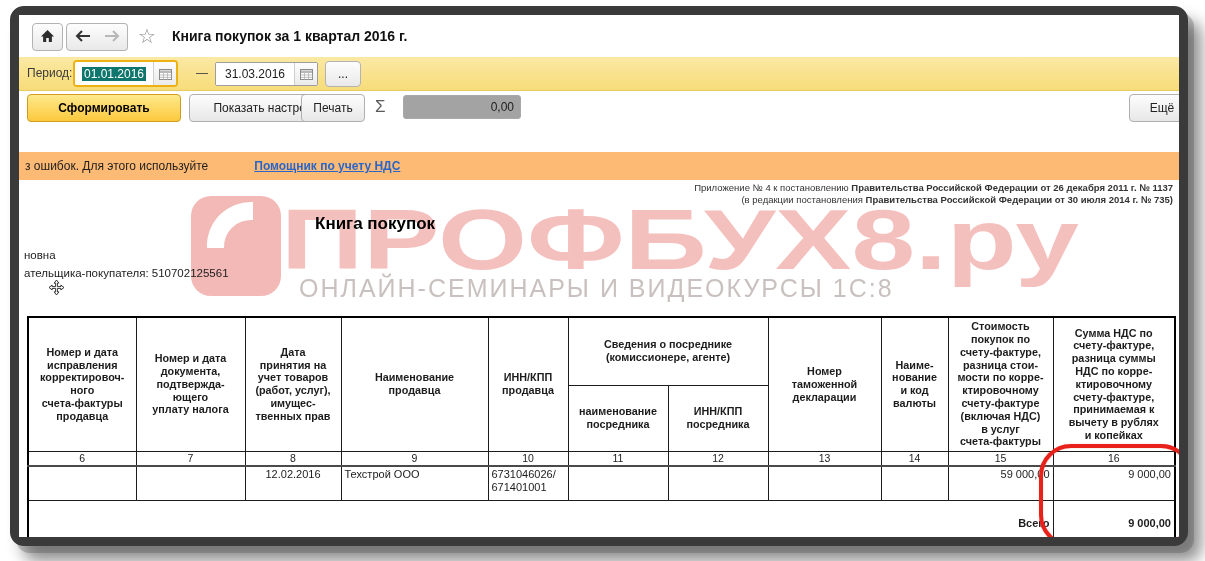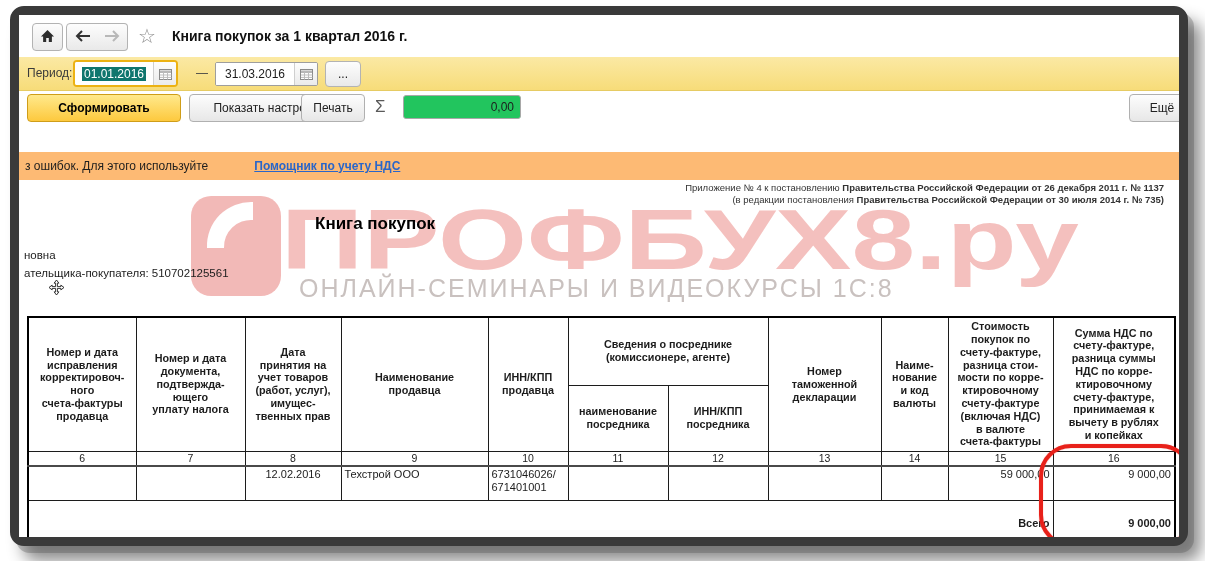--- a/index.html
+++ b/index.html
@@ -39,36 +39,36 @@
   .action-bar{position:absolute;left:0;top:76px;width:100%;height:32px;background:#fff;}
   .abtn{position:absolute;top:3px;height:26px;border:1px solid #b0b0b0;border-radius:4px;
     background:linear-gradient(#fdfdfd,#e7e7e7);display:flex;align-items:center;justify-content:center;
     font-size:12px;color:#222;cursor:pointer;}
   .btn-generate{left:8px;width:152px;background:linear-gradient(#ffe98c,#fdc93e);
     border-color:#cf9d19;font-weight:bold;color:#000;}
   .btn-settings{left:170px;width:158px;}
   .btn-print{left:282px;width:62px;}
   .sigma{position:absolute;left:356px;top:6px;font-size:17px;color:#5a5a5a;}
   .sum-input{position:absolute;left:384px;top:4px;width:110px;height:22px;line-height:22px;
-    border:1px solid #a8a8a8;border-radius:3px;background:#22c55e;text-align:right;padding-right:6px;font-size:12px;}
+    border:1px solid #a8a8a8;border-radius:3px;background:#a3a3a3;text-align:right;padding-right:6px;font-size:12px;}
   .btn-more{right:-16px;left:auto;width:64px;}
 
   
   .green-bar{position:absolute;left:0;top:109px;width:100%;height:26px;background:#ddf1d3;
     border-top:1px solid #cde6c0;border-bottom:1px solid #cde6c0;display:flex;align-items:center;
     padding-left:6px;box-sizing:border-box;color:#2c2c2c;}
   .pink-bar{position:absolute;left:0;top:137px;width:100%;height:28px;background:#fdba74;
     display:flex;align-items:center;padding-left:6px;box-sizing:border-box;color:#1e1e1e;}
   .lnk{color:#2a66c9;text-decoration:underline;cursor:pointer;}
   .green-bar .lnk{margin-left:5px;}
   .pink-bar .lnk{margin-left:46px;font-weight:bold;}
 
   
   .document{position:absolute;left:0;top:165px;right:0;bottom:0;background:#fff;}
-  .legal{position:absolute;top:2px;right:15px;text-align:right;font-size:9.5px;line-height:11.5px;color:#333;z-index:3;}
+  .legal{position:absolute;top:2px;right:6px;text-align:right;font-size:9.5px;line-height:11.5px;color:#333;z-index:3;}
   .legal b{font-weight:bold;}
   .wm-logo{position:absolute;left:172px;top:16px;width:90px;height:100px;z-index:1;opacity:.8;}
   .wm-text{position:absolute;left:262px;top:16px;z-index:1;font-size:86px;line-height:86px;font-weight:bold;
     color:#f2b1ae;transform:scaleX(1.33);transform-origin:left top;white-space:nowrap;opacity:.8;}
   .wm-sub{position:absolute;left:280px;top:84px;z-index:2;font-size:25px;color:#c9c1bf;letter-spacing:2px;white-space:nowrap;margin-top:10px;}
   .doc-title{position:absolute;left:296px;top:34px;z-index:3;font-size:17px;font-weight:bold;color:#000;}
   .partial-name{position:absolute;left:5px;top:69px;z-index:3;font-size:11.5px;}
   .partial-inn{position:absolute;left:5px;top:87px;z-index:3;font-size:11.5px;}
   .cursor-icon{position:absolute;left:30px;top:100px;z-index:4;}
 
@@ -243,21 +243,21 @@
 и код
 валюты</td>
               <td class="hd" rowspan="2">Стоимость
 покупок по
 счету-фактуре,
 разница стои-
 мости по корре-
 ктировочному
 счету-фактуре
 (включая НДС)
-в валюте
+в услуг
 счета-фактуры</td>
               <td class="hd" rowspan="2">Сумма НДС по
 счету-фактуре,
 разница суммы
 НДС по корре-
 ктировочному
 счету-фактуре,
 принимаемая к
 вычету в рублях
 и копейках</td>

